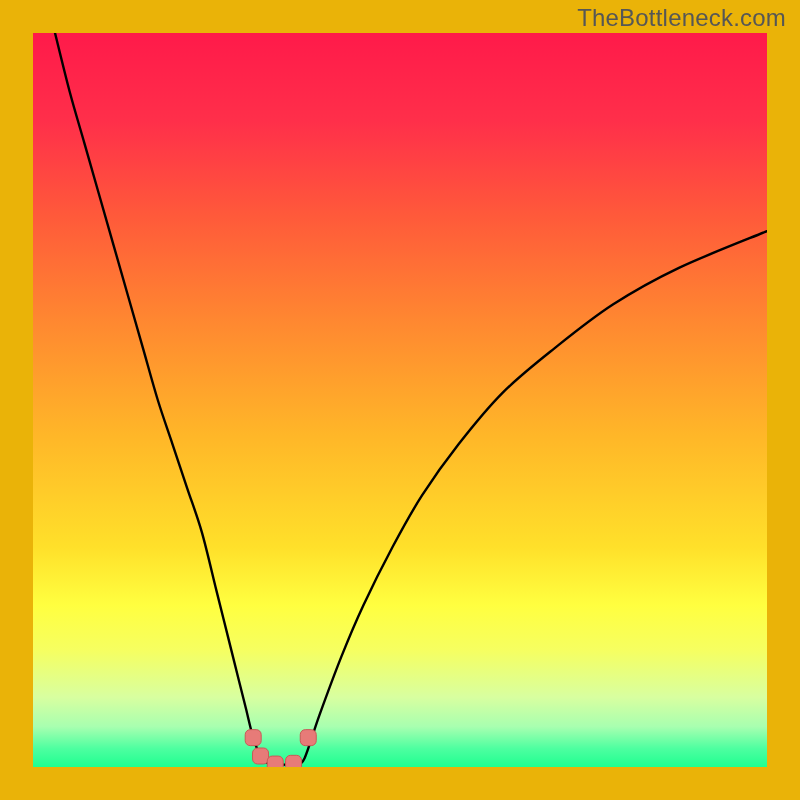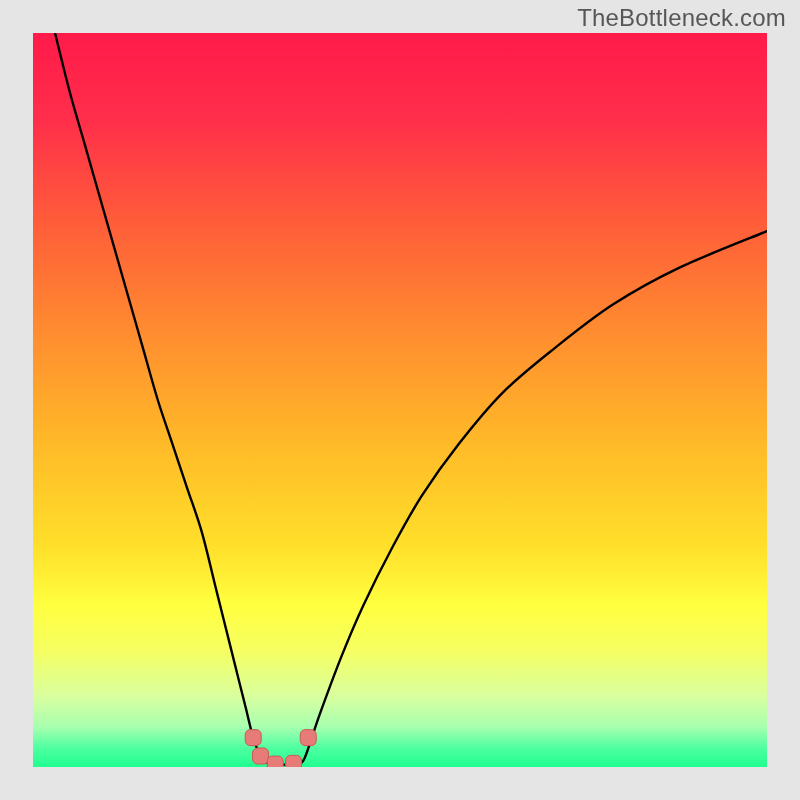--- a/index.html
+++ b/index.html
@@ -9,21 +9,21 @@
     height: 800px;
     background: #000;
     overflow: hidden;
   }
   .frame {
     position: absolute;
     left: 0;
     top: 0;
     width: 800px;
     height: 800px;
-    background: #e5e5e5;
+    background: #eab308;
   }
   .plot {
     position: absolute;
     left: 33px;
     top: 33px;
     width: 734px;
     height: 734px;
     overflow: hidden;
   }
   .watermark {

